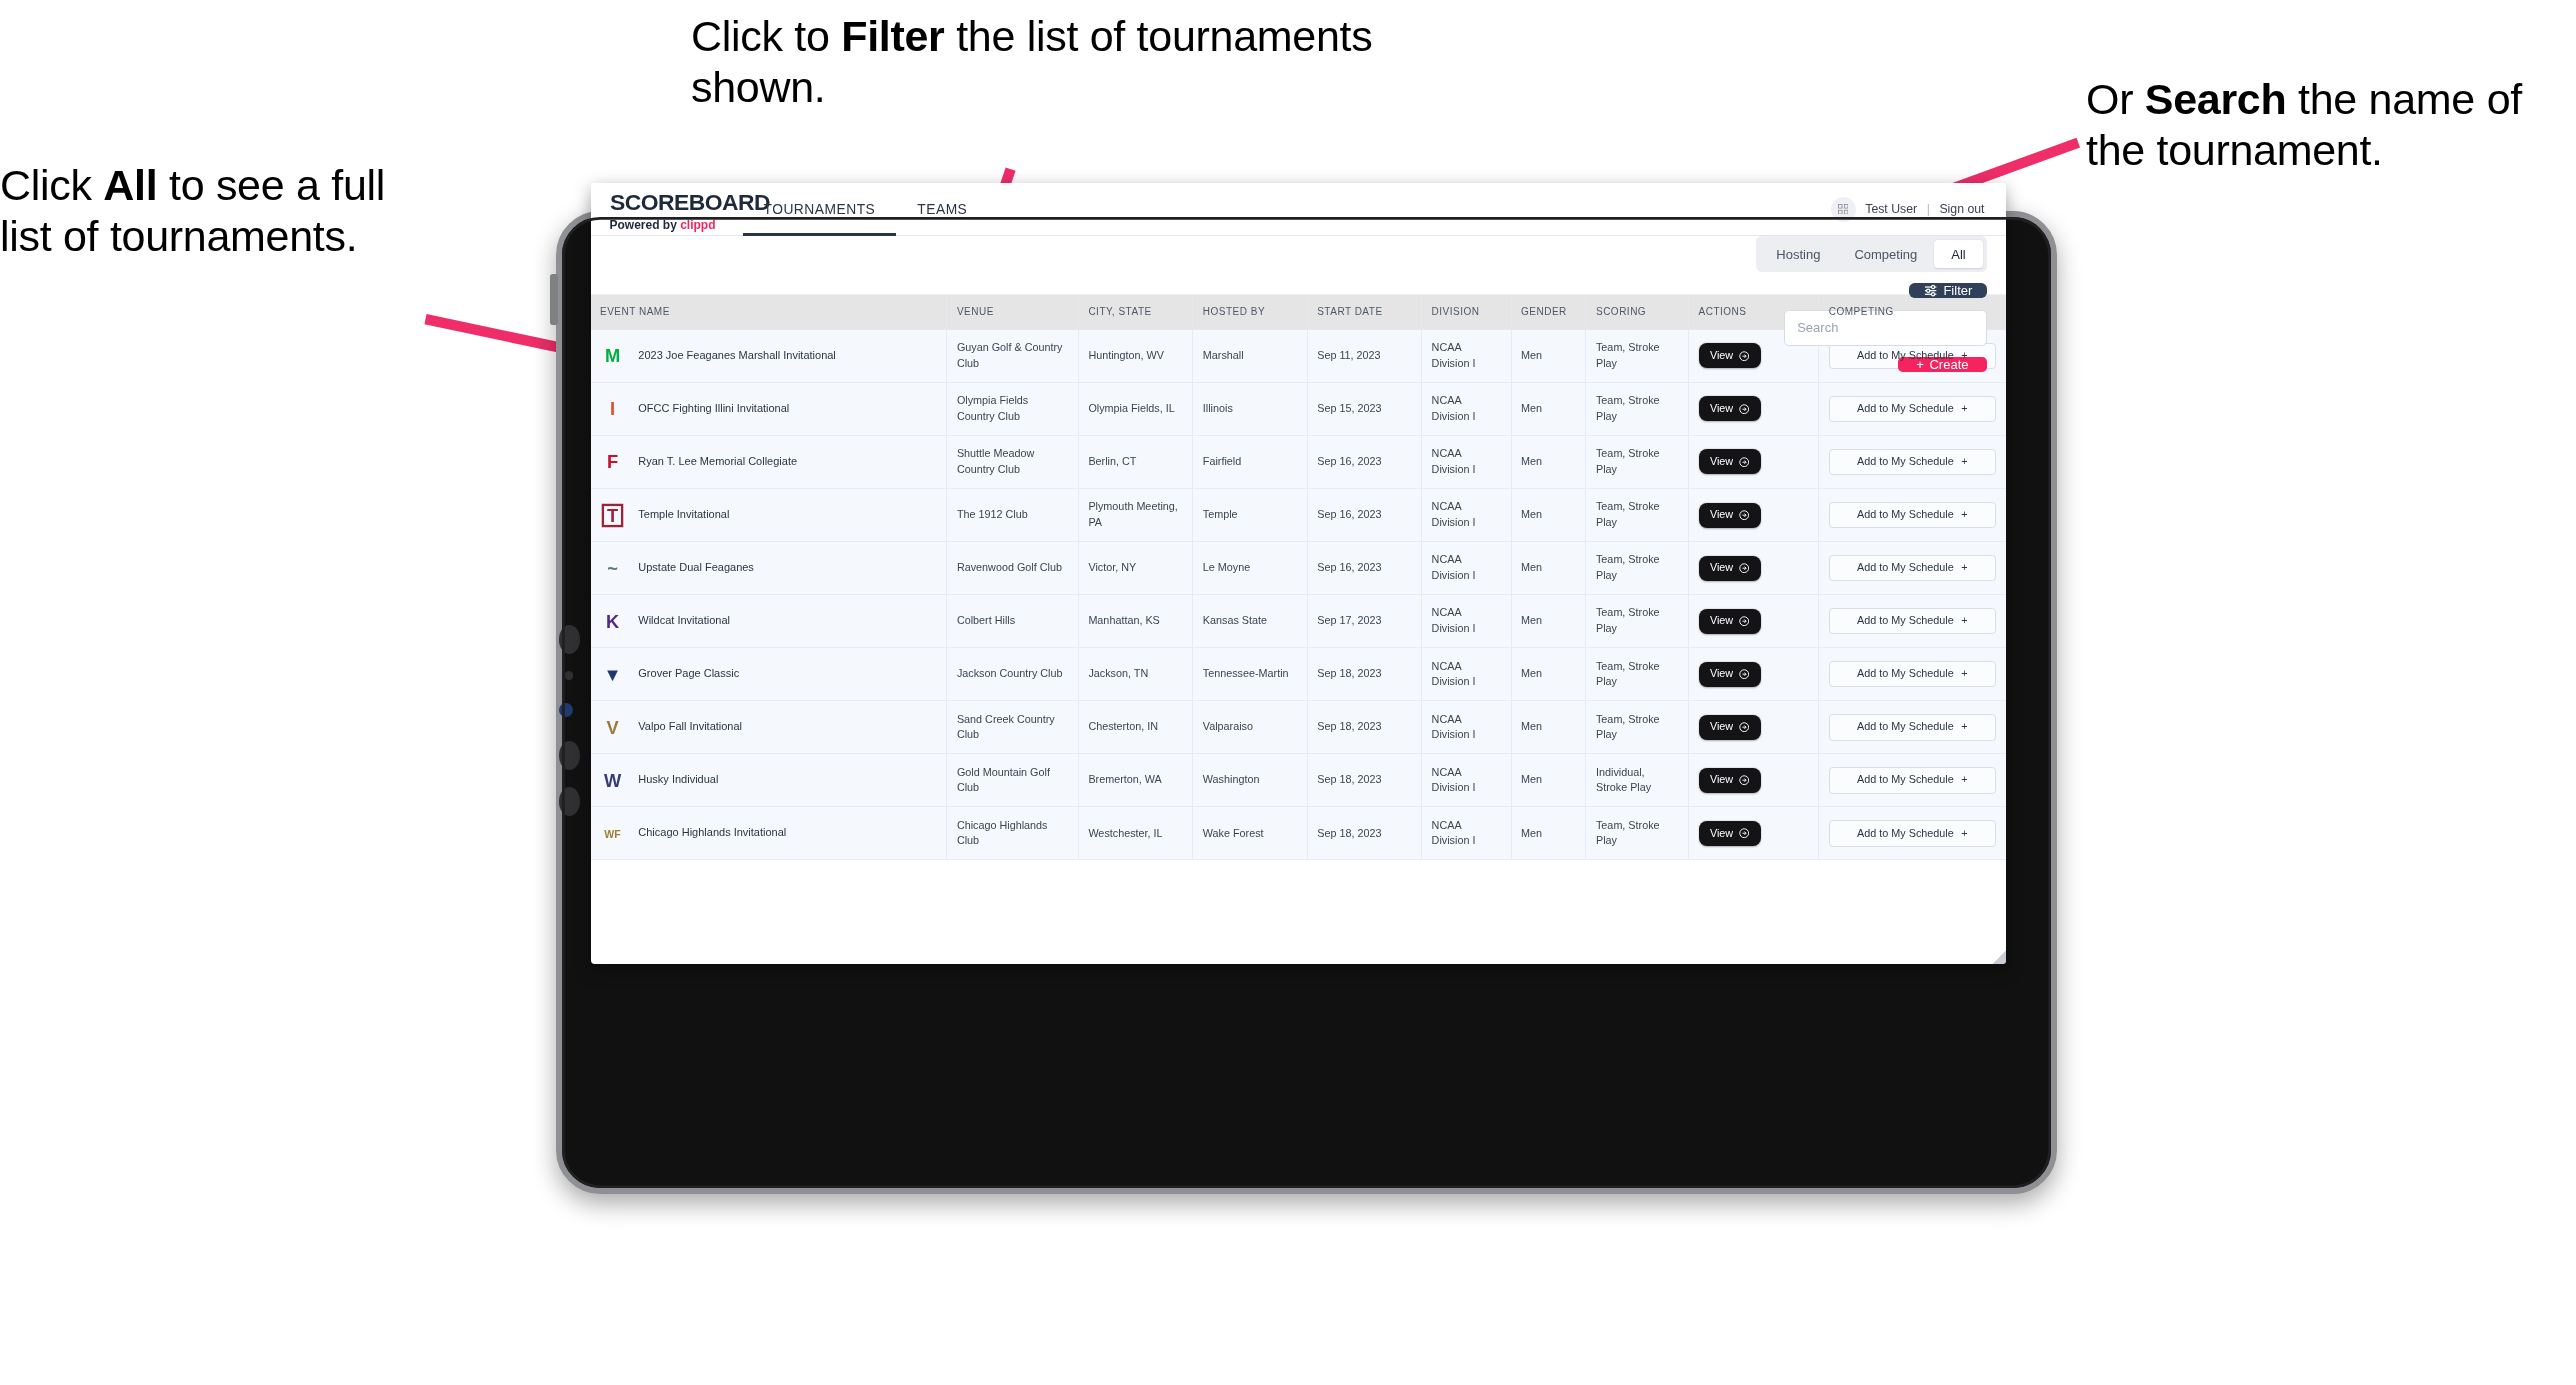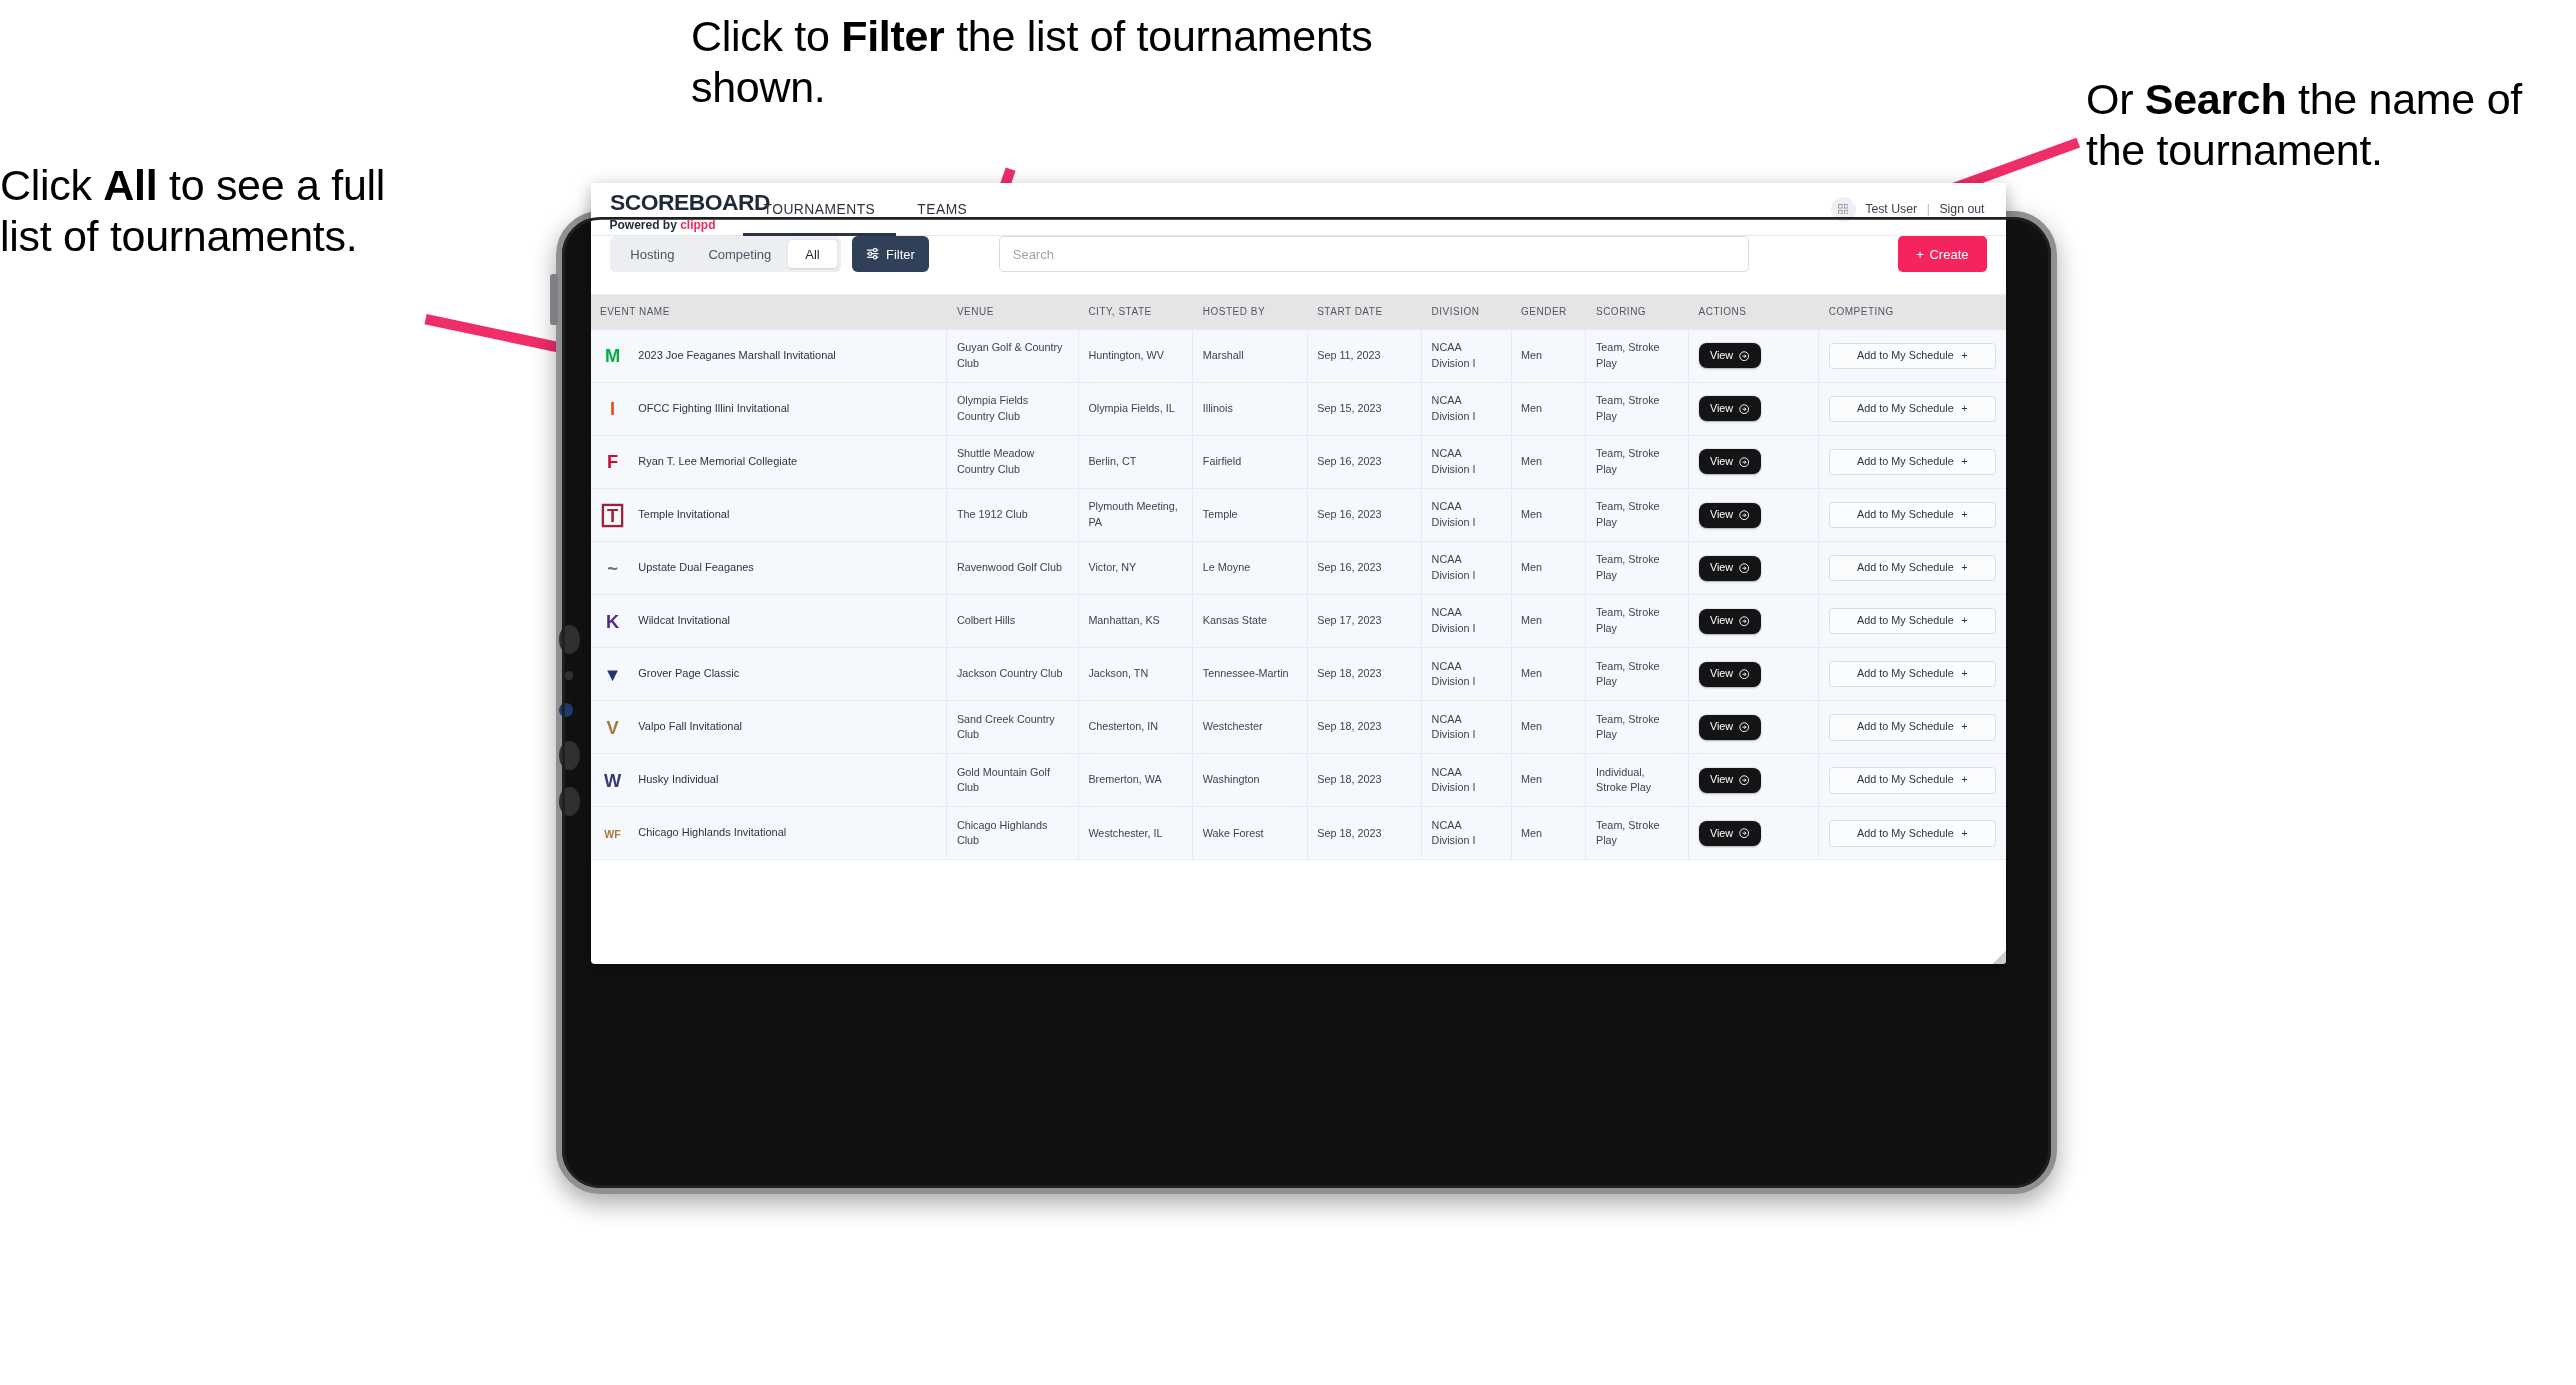--- a/index.html
+++ b/index.html
@@ -105,24 +105,25 @@
     width: 25px; height: 25px; border-radius: 50%;
     background: #eef0f3; display:flex; align-items:center; justify-content:center;
     color:#8b93a0; font-size: 11.4px;
   }
   #nav-right .sep { color:#b5bcc6; }
   #nav-right .lnk { cursor:pointer; }
 
   
   #toolbar {
     height: 59px;
-    display:flex; align-items:flex-start; gap: 11.4px;
+    display:flex; align-items:flex-end; gap: 11.4px;
     padding: 0 19px;
     background:#fff;
     border-bottom: 0.9px solid #edeff3;
+    flex-direction: column;
   }
   #segmented {
     display:flex; align-items:center;
     background:#eceef1; border-radius:5.7px; padding: 3.8px;
     height: 36px;
   }
   .seg {
     padding: 0 17px; height: 28.5px; display:flex; align-items:center;
     font-size: 13px; color:#4b5565; border-radius:3.8px;
   }
@@ -586,21 +587,21 @@
                     <svg width="25" height="25" viewBox="0 0 26 26" style="font-size:11.4px">
 
       <text x="13" y="13" text-anchor="middle" dominant-baseline="central" font-family="Liberation Sans, sans-serif" font-weight="800" font-size="19" fill="#9c7c38">V</text>
     </svg>
                   </span>
         <span class="ev-name">Valpo Fall Invitational</span>
       </div>
     </td>
     <td>Sand Creek Country Club</td>
     <td>Chesterton, IN</td>
-    <td>Westchester</td>
+    <td>Valparaiso</td>
     <td>Sep 18, 2023</td>
     <td>NCAA Division I</td>
     <td>Men</td>
     <td>Team, Stroke Play</td>
     <td>
       <span class="view-btn">
         <span>View</span>
         <svg width="10.4" height="10.4" viewBox="0 0 12 12">
           <circle cx="6" cy="6" r="5.1" fill="none" stroke="#fff" stroke-width="1.1"></circle>
           <path d="M4 6 h4 M6.3 4.1 L8.2 6 L6.3 7.9" fill="none" stroke="#fff" stroke-width="1.1"></path>

